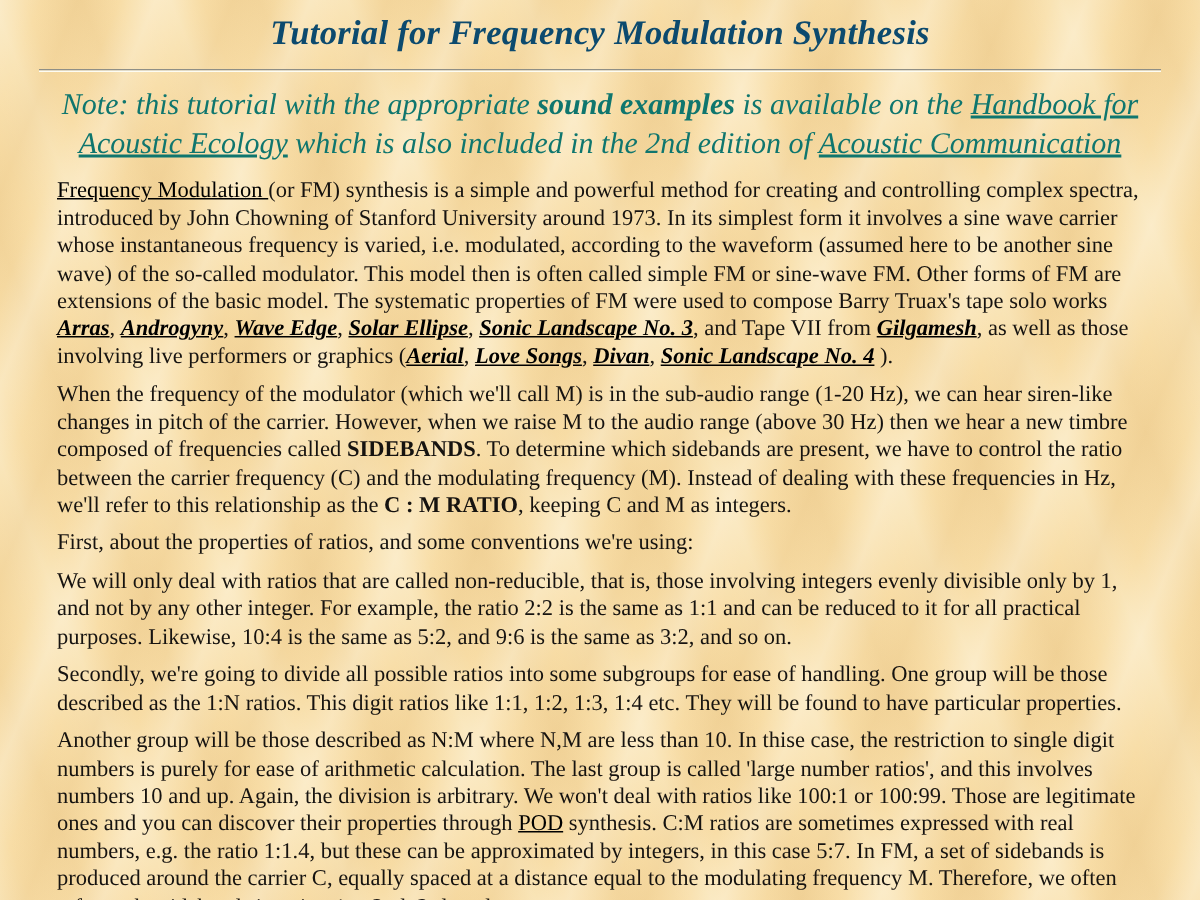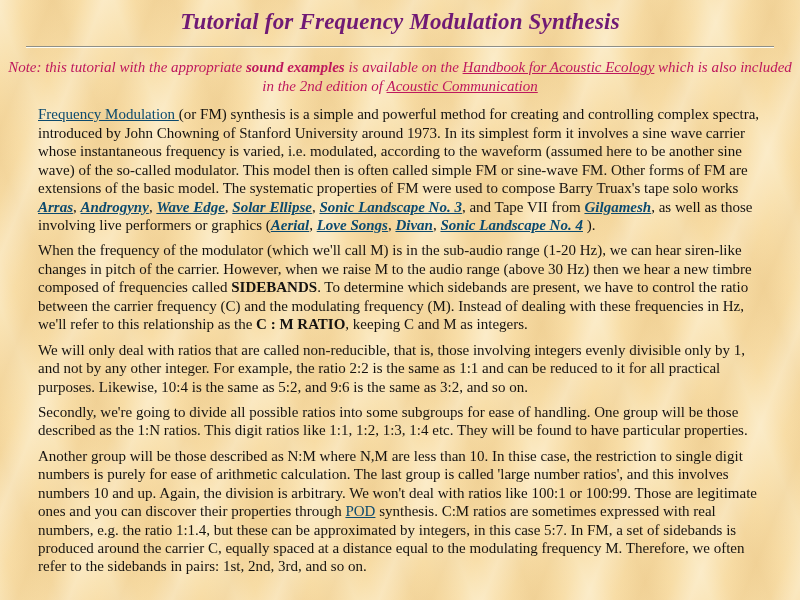--- a/index.html
+++ b/index.html
@@ -18,61 +18,61 @@
         rgba(255,250,235,0.35) 0px, rgba(255,250,235,0) 26px,
         rgba(226,186,118,0.20) 48px, rgba(226,186,118,0) 74px,
         rgba(255,250,235,0.35) 96px),
       repeating-linear-gradient(68deg,
         rgba(255,255,242,0.22) 0px, rgba(255,255,242,0) 20px,
         rgba(219,176,106,0.14) 55px, rgba(219,176,106,0) 78px,
         rgba(255,255,242,0.22) 110px);
   }
   h1.page-title {
     text-align: center;
-    color: #701a75;
+    color: #0c4a6e;
     font-size: 23px;
     font-style: italic;
     font-weight: bold;
     margin: 9px 0 11px 0;
     letter-spacing: 0.2px;
   }
   hr.rule {
     width: 93.5%;
     border: 0;
     border-top: 1px solid #8f8f86;
     border-bottom: 1px solid #fdfcf2;
     margin: 0 auto 9px auto;
     height: 0;
   }
   p.note {
     text-align: center;
     font-style: italic;
-    color: #be185d;
-    font-size: 15px;
+    color: #0f766e;
+    font-size: 20px;
     line-height: 1.28;
     margin: 10px 8px 2px 8px;
   }
   p.note a { color: inherit; }
   .content {
     margin: 0 34px 0 38px;
     font-size: 15px;
     line-height: 1.23;
   }
   .content p { margin: 7px 0; }
   .content p.first-para { margin-top: 9px; }
   h2.section-heading {
     text-align: center;
     color: #9e1a1a;
     font-style: italic;
     font-weight: normal;
     font-size: 19px;
     margin: 11px 0 11px 0;
   }
   a.lnk {
-    color: #0c4a6e;
+    color: #000000;
     text-decoration: underline;
     cursor: pointer;
   }
   a.it { font-style: italic; font-weight: bold; }
   span.bold { font-weight: bold; }
 </style>
 </head>
 <body>
 
 <h1 class="page-title">Tutorial for Frequency Modulation Synthesis</h1>
@@ -80,19 +80,20 @@
 <hr class="rule">
 
 <p class="note"><span>Note: this tutorial with the appropriate </span><span class="bold">sound examples</span><span> is available on the </span><a href="#" class="lnk">Handbook for Acoustic Ecology</a><span> which is also included in the 2nd edition of </span><a href="#" class="lnk">Acoustic Communication</a></p>
 
 <div class="content">
   <p class="first-para"><a href="#" class="lnk">Frequency Modulation </a><span>(or FM) synthesis is a simple and powerful method for creating and controlling complex spectra, introduced by John Chowning of Stanford University around 1973. In its simplest form it involves a sine wave carrier whose instantaneous frequency is varied, i.e. modulated, according to the waveform (assumed here to be another sine wave) of the so-called modulator. This model then is often called simple FM or sine-wave FM. Other forms of FM are extensions of the basic model. The systematic properties of FM were used to compose Barry Truax's tape solo works </span><a href="#" class="lnk it">Arras</a><span>, </span><a href="#" class="lnk it">Androgyny</a><span>, </span><a href="#" class="lnk it">Wave Edge</a><span>, </span><a href="#" class="lnk it">Solar Ellipse</a><span>, </span><a href="#" class="lnk it">Sonic Landscape No. 3</a><span>, and Tape VII from </span><a href="#" class="lnk it">Gilgamesh</a><span>, as well as those involving live performers or graphics (</span><a href="#" class="lnk it">Aerial</a><span>, </span><a href="#" class="lnk it">Love Songs</a><span>, </span><a href="#" class="lnk it">Divan</a><span>, </span><a href="#" class="lnk it">Sonic Landscape No. 4</a><span> ).</span></p>
 
   <p><span>When the frequency of the modulator (which we'll call M) is in the sub-audio range (1-20 Hz), we can hear siren-like changes in pitch of the carrier. However, when we raise M to the audio range (above 30 Hz) then we hear a new timbre composed of frequencies called </span><span class="bold">SIDEBANDS</span><span>. To determine which sidebands are present, we have to control the ratio between the carrier frequency (C) and the modulating frequency (M). Instead of dealing with these frequencies in Hz, we'll refer to this relationship as the </span><span class="bold">C : M RATIO</span><span>, keeping C and M as integers.</span></p>
 
 
+  <p>First, about the properties of ratios, and some conventions we're using:</p>
 
   <p>We will only deal with ratios that are called non-reducible, that is, those involving integers evenly divisible only by 1, and not by any other integer. For example, the ratio 2:2 is the same as 1:1 and can be reduced to it for all practical purposes. Likewise, 10:4 is the same as 5:2, and 9:6 is the same as 3:2, and so on.</p>
 
   <p>Secondly, we're going to divide all possible ratios into some subgroups for ease of handling. One group will be those described as the 1:N ratios. This digit ratios like 1:1, 1:2, 1:3, 1:4 etc. They will be found to have particular properties.</p>
 
   <p><span>Another group will be those described as N:M where N,M are less than 10. In thise case, the restriction to single digit numbers is purely for ease of arithmetic calculation. The last group is called 'large number ratios', and this involves numbers 10 and up. Again, the division is arbitrary. We won't deal with ratios like 100:1 or 100:99. Those are legitimate ones and you can discover their properties through </span><a href="#" class="lnk">POD</a><span> synthesis. C:M ratios are sometimes expressed with real numbers, e.g. the ratio 1:1.4, but these can be approximated by integers, in this case 5:7. In FM, a set of sidebands is produced around the carrier C, equally spaced at a distance equal to the modulating frequency M. Therefore, we often refer to the sidebands in pairs: 1st, 2nd, 3rd, and so on.</span></p>
 </div>
 
 </body></html>

